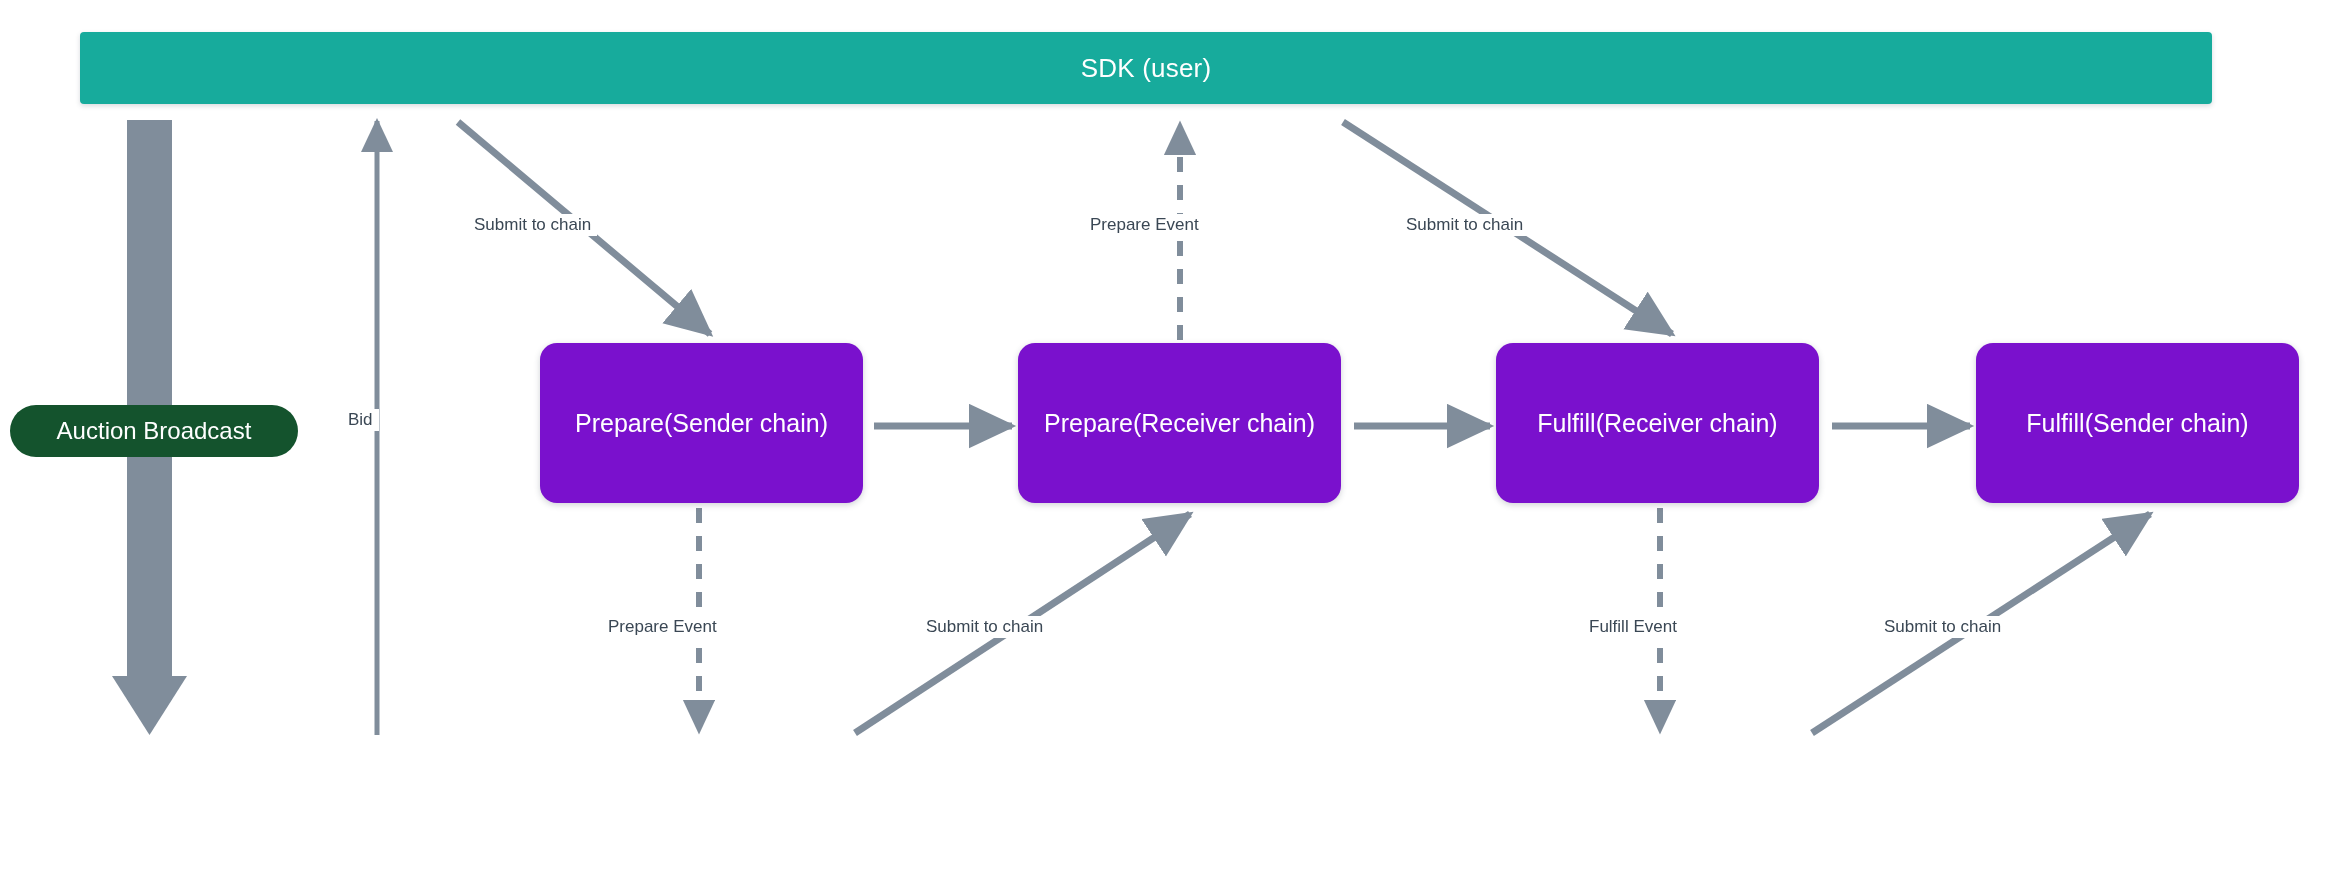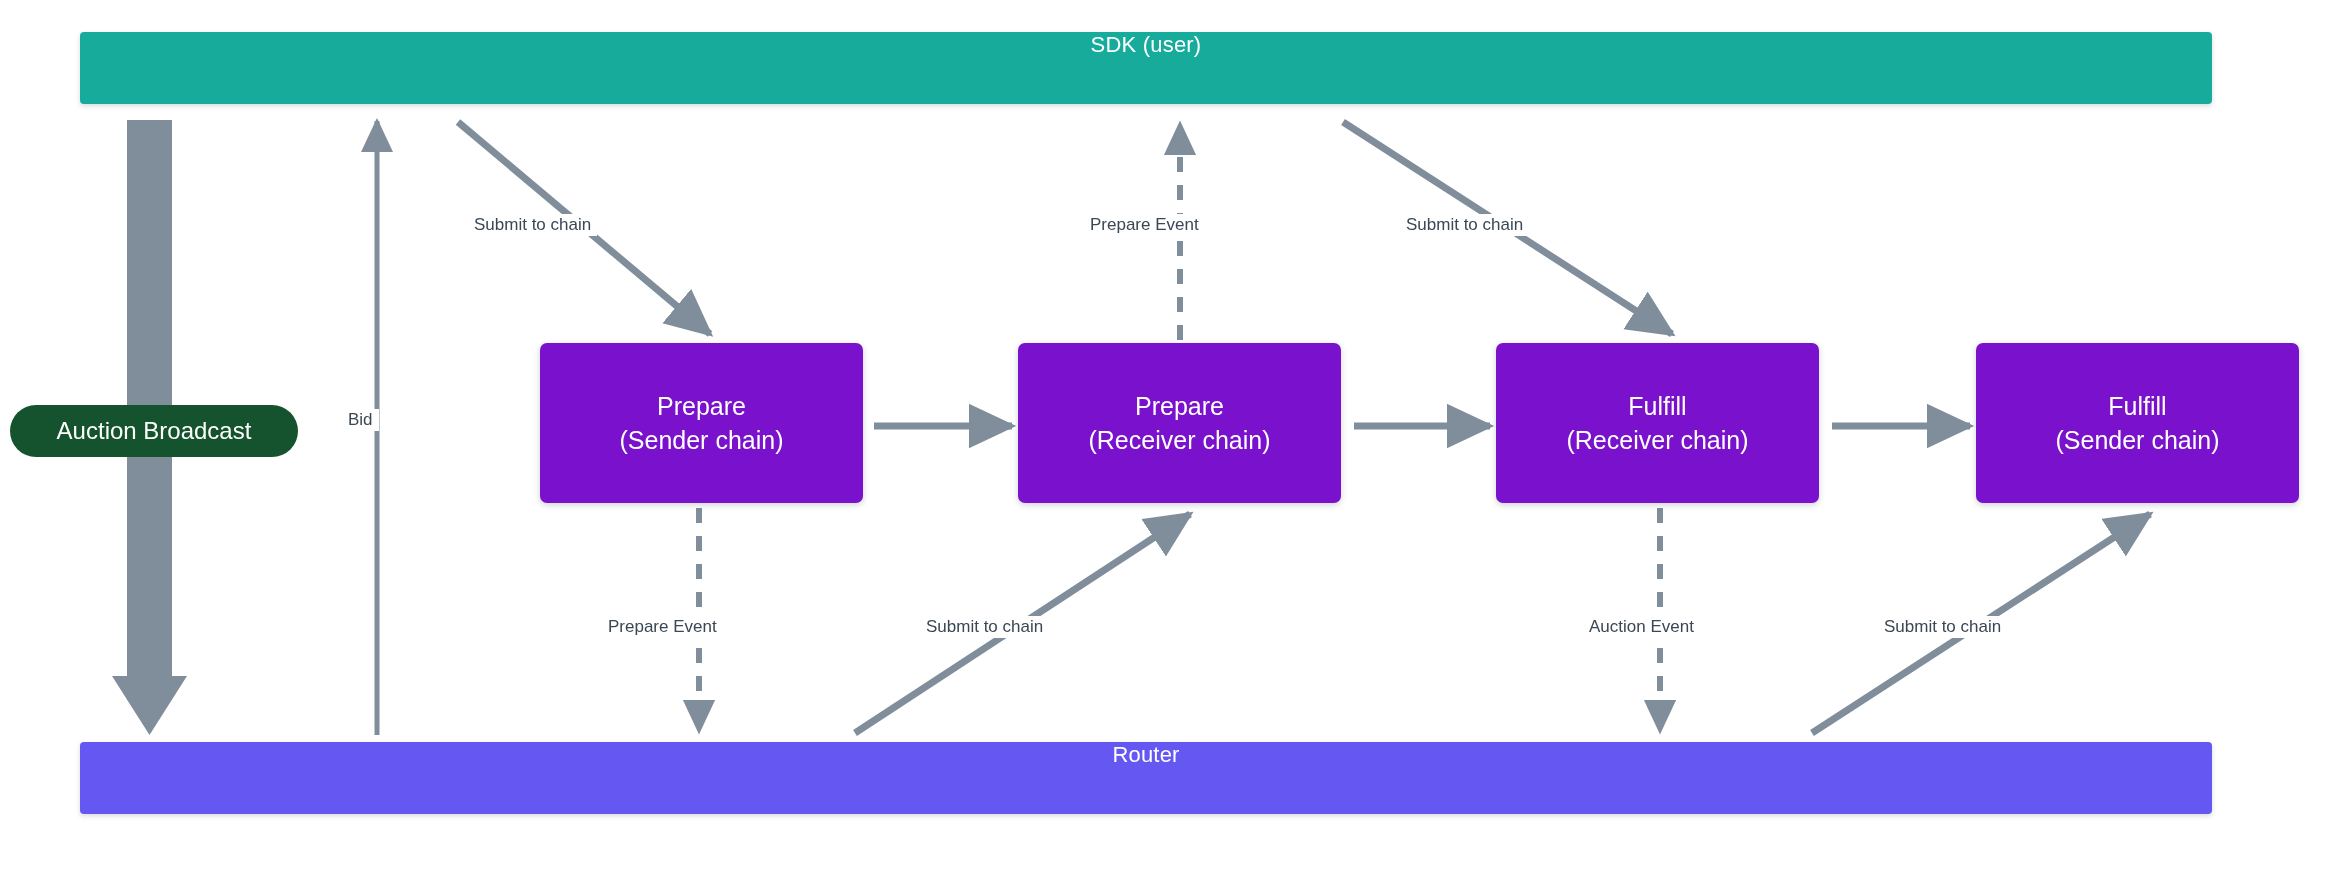--- a/index.html
+++ b/index.html
@@ -25,25 +25,25 @@
     top: 0;
     width: 2342px;
     height: 876px;
     pointer-events: none;
   }
 
   
   .lane {
     position: absolute;
     display: flex;
-    align-items: flex-start;
+    align-items: center;
     justify-content: center;
     border-radius: 4px;
     color: #ffffff;
-    font-size: 22px;
+    font-size: 26px;
     letter-spacing: 0.2px;
     box-shadow: 0 2px 5px rgba(40,50,70,0.18);
   }
   .lane-sdk {
     left: 80px;
     top: 32px;
     width: 2132px;
     height: 72px;
     background: #17AB9C;
   }
@@ -55,27 +55,27 @@
     background: #6457F2;
   }
 
   
   .step {
     position: absolute;
     top: 343px;
     width: 323px;
     height: 160px;
     background: #7A11CD;
-    border-radius: 7px;
+    border-radius: 17px;
     color: #ffffff;
     font-size: 25px;
     line-height: 1.36;
     text-align: center;
     display: flex;
-    flex-direction: column;
+    flex-direction: row;
     align-items: center;
     justify-content: center;
     box-shadow: 0 2px 6px rgba(40,50,70,0.22);
   }
   .step .l2 { display: block; }
   .step-0 { left: 540px; }
   .step-1 { left: 1018px; }
   .step-2 { left: 1496px; }
   .step-3 { left: 1976px; }
 
@@ -151,23 +151,20 @@
 
     <line x1="874" y1="426" x2="1012" y2="426" stroke="#808D9B" stroke-width="7" marker-end="url(#ah)"></line>
     <line x1="1354" y1="426" x2="1490" y2="426" stroke="#808D9B" stroke-width="7" marker-end="url(#ah)"></line>
     <line x1="1832" y1="426" x2="1970" y2="426" stroke="#808D9B" stroke-width="7" marker-end="url(#ah)"></line>
   </svg>
 
   <div class="lane lane-sdk">
     <span>SDK (user)</span>
   </div>
 
-  <div class="lane lane-router">
-    <span>Router</span>
-  </div>
 
   <div class="pill">
     <span>Auction Broadcast</span>
   </div>
 
   <div class="step step-0">
     <span class="l1">Prepare</span>
     <span class="l2">(Sender chain)</span>
   </div>
 
@@ -191,17 +188,17 @@
   <div class="elabel lbl-prepare-evt-top">Prepare Event</div>
 
   <div class="elabel lbl-submit-2">Submit to chain</div>
 
   <div class="elabel lbl-bid">Bid</div>
 
   <div class="elabel lbl-prepare-evt-bot">Prepare Event</div>
 
   <div class="elabel lbl-submit-3">Submit to chain</div>
 
-  <div class="elabel lbl-fulfill-evt">Auction Event</div>
+  <div class="elabel lbl-fulfill-evt">Fulfill Event</div>
 
   <div class="elabel lbl-submit-4">Submit to chain</div>
 
 </div>
 
 </body></html>

